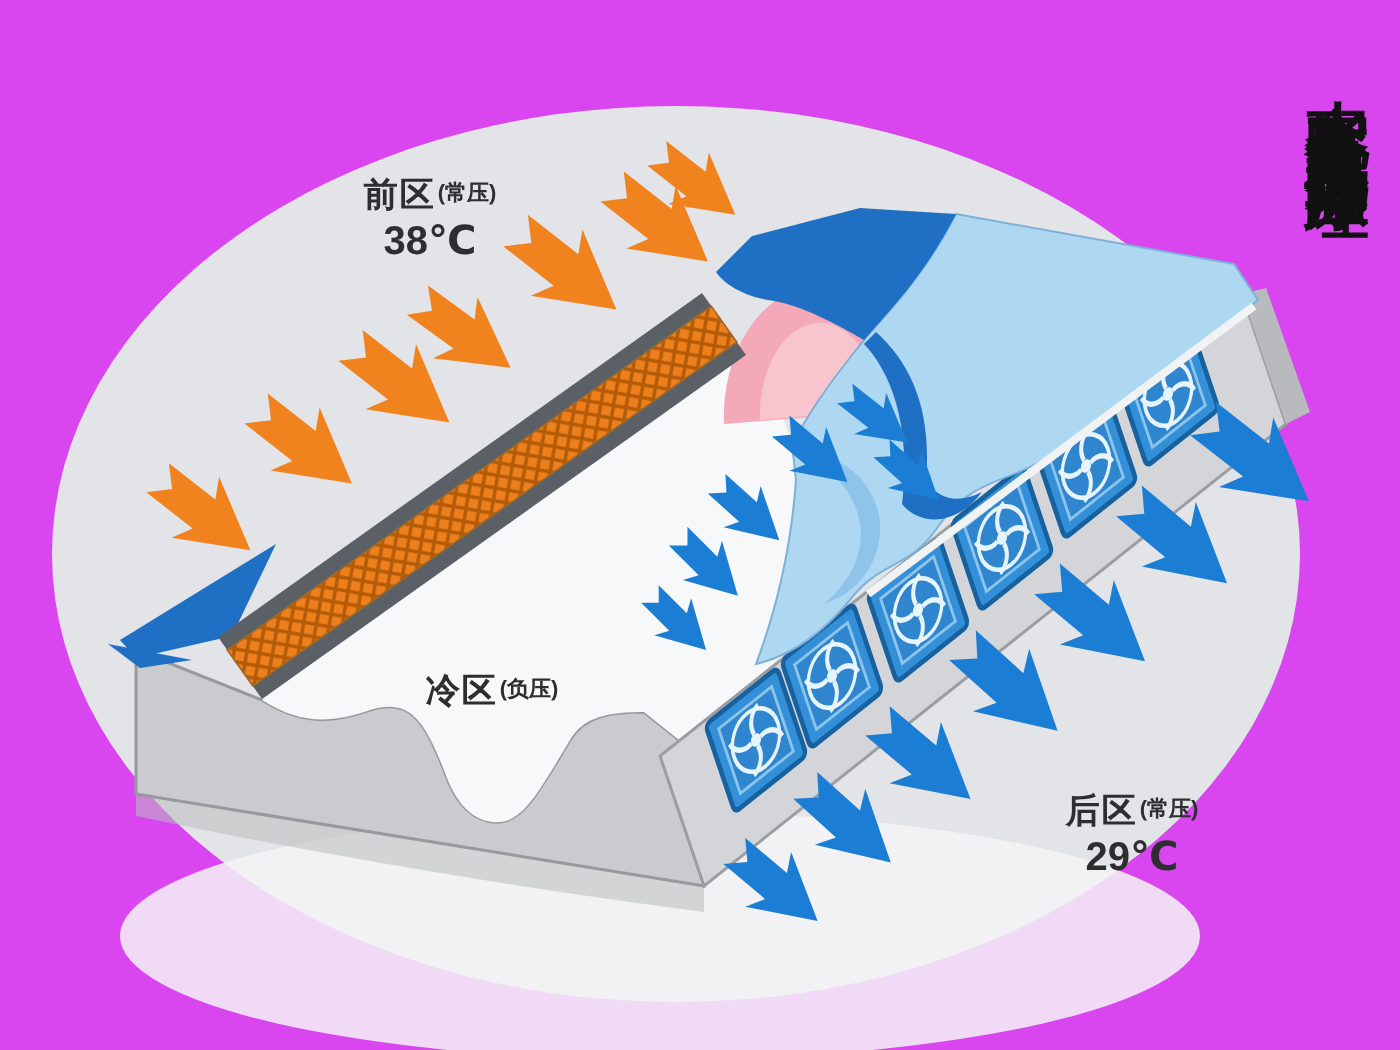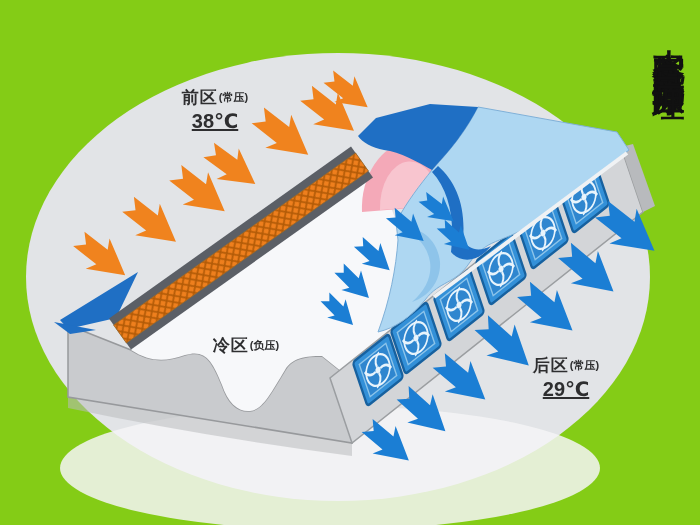--- a/index.html
+++ b/index.html
@@ -1,23 +1,23 @@
 <!DOCTYPE html>
 <html><head>
 <meta charset="utf-8">
 <style>
   html,body{margin:0;padding:0;background:#fff;}
-  #stage{position:relative;width:700px;height:525px;background:#84cc16;overflow:hidden;
+  #stage{position:relative;width:700px;height:525px;background:#d946ef;overflow:hidden;
          font-family:"Liberation Sans","DejaVu Sans",sans-serif;}
   #artwork{position:absolute;left:0;top:0;}
   .zone-label{position:absolute;text-align:center;color:#2e2e30;line-height:1.15;}
   .zone-line1{display:flex;align-items:center;justify-content:center;font-weight:bold;}
   .zone-name{font-size:17px;letter-spacing:1px;}
   .zone-pressure{font-size:11px;margin-left:1px;}
-  .zone-temp{font-size:20px;font-weight:bold;margin-top:2px;text-decoration:underline;}
+  .zone-temp{font-size:20px;font-weight:bold;margin-top:2px;}
   #vertical-title{position:absolute;left:648px;top:24px;height:500px;width:42px;
     writing-mode:vertical-rl;text-orientation:upright;
     font-family:"Liberation Serif","DejaVu Serif",serif;
     font-size:32px;line-height:42px;letter-spacing:3px;color:#111;font-weight:600;}
 </style>
 </head>
 <body>
 
 <div id="stage">
 
@@ -144,21 +144,21 @@
     <div class="zone-temp">38℃</div>
   </div>
 
   <div class="zone-label" style="left:186px;top:336px;width:120px;">
     <div class="zone-line1">
       <span class="zone-name">冷区</span>
         <span class="zone-pressure">(负压)</span>
     </div>
   </div>
 
-  <div class="zone-label" style="left:506px;top:356px;width:120px;">
+  <div class="zone-label" style="left:506px;top:396px;width:120px;">
     <div class="zone-line1">
       <span class="zone-name">后区</span>
         <span class="zone-pressure">(常压)</span>
     </div>
     <div class="zone-temp">29℃</div>
   </div>
 
   <div id="vertical-title">水帘配合负压风机通风降温原理</div>
 
 </div>

